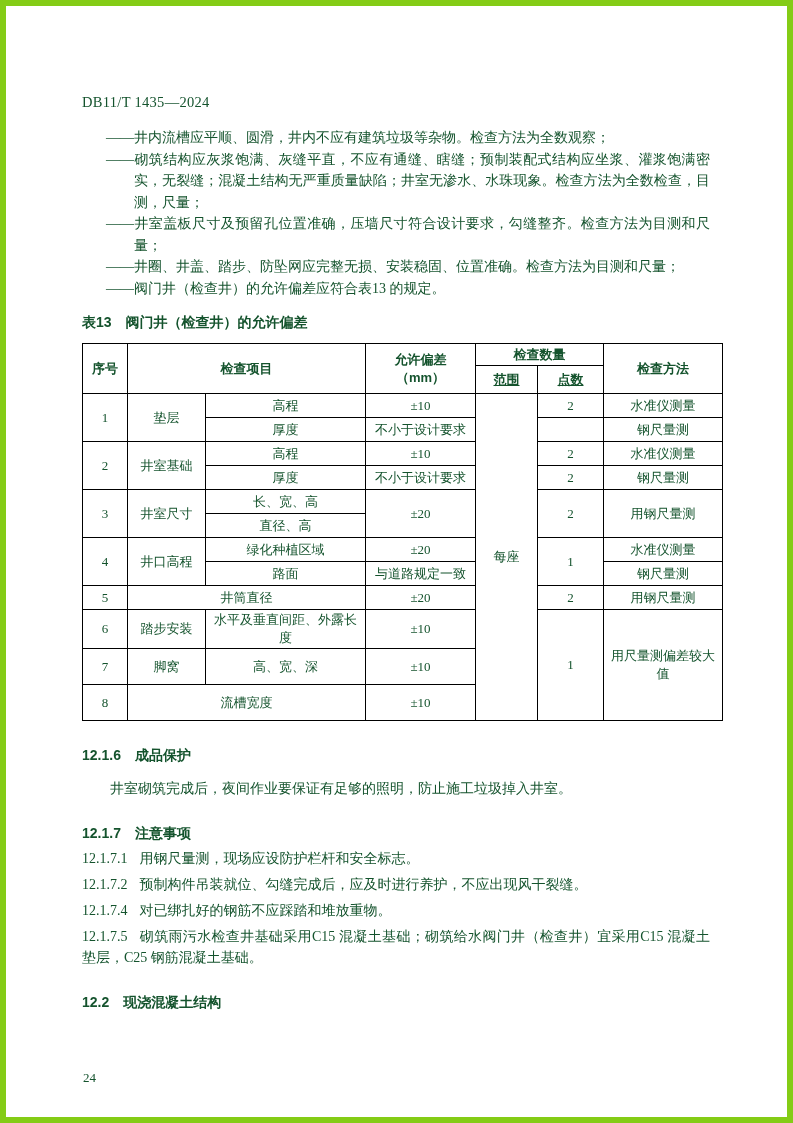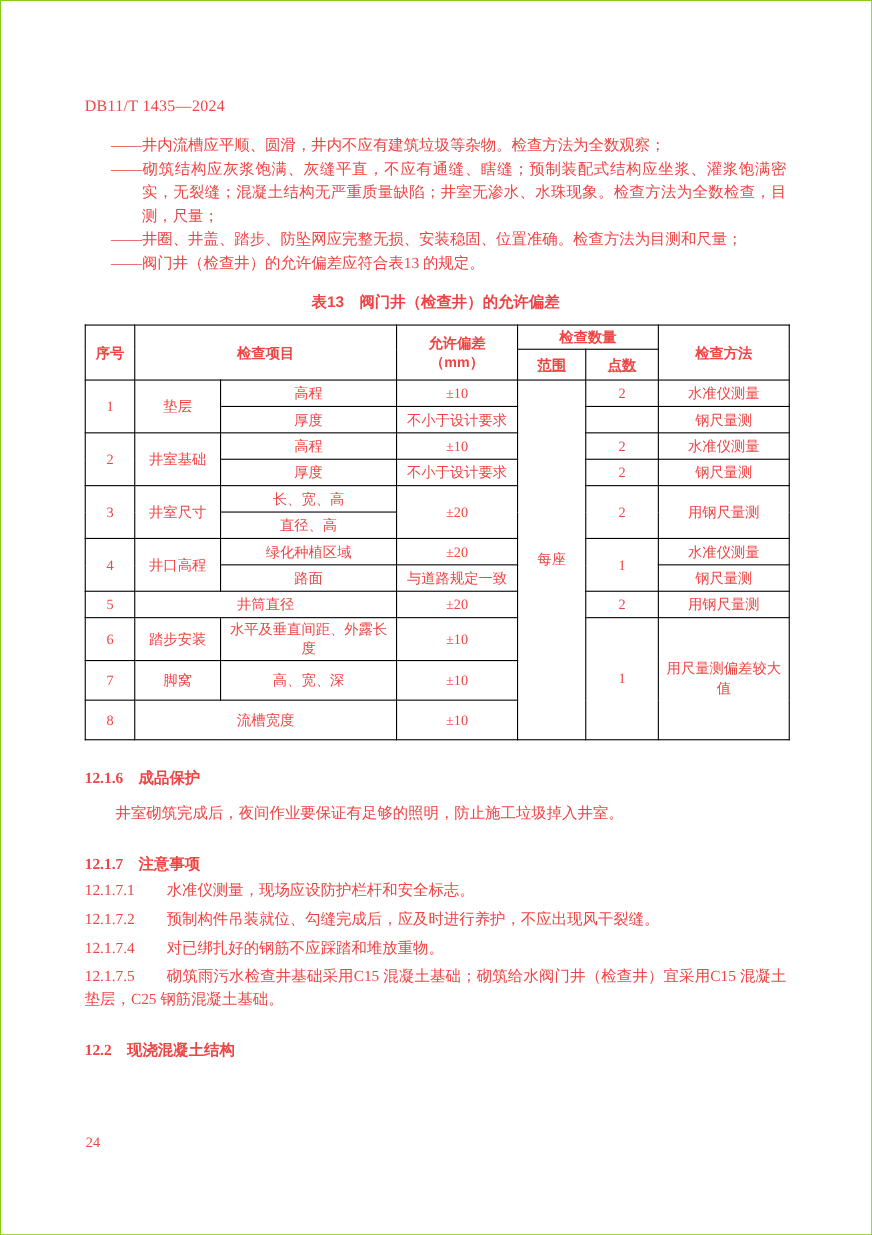--- a/index.html
+++ b/index.html
@@ -1,43 +1,43 @@
 <!DOCTYPE html>
 <html lang="zh"><head>
 <meta charset="utf-8">
 <style>
   * { margin: 0; padding: 0; box-sizing: border-box; }
   html, body { background: #ffffff; }
   .page {
     width: 793px;
     height: 1123px;
     background: #ffffff;
-    border: 1px solid #84cc16;
+    border: 6px solid #84cc16;
     padding: 88px 77px 0 76px;
     font-family: "Liberation Serif", serif;
     font-size: 14px;
-    color: #ef4444;
+    color: #14532d;
     position: relative;
     overflow: hidden;
   }
   .doc-header {
     font-size: 14.5px;
     letter-spacing: 0.3px;
     margin-bottom: 16px;
   }
   .intro { margin-top: 2px; }
   .bullet {
     margin-left: 24px;
     padding-left: 2em;
     text-indent: -2em;
     line-height: 21.5px;
     text-align: justify;
   }
   .table-title {
-    text-align: center;
+    text-align: left;
     font-family: "Liberation Sans", sans-serif;
     font-weight: bold;
     font-size: 14px;
     margin: 15px 0 11px 0;
   }
   table.spec-table {
     width: 640px;
     border-collapse: collapse;
     table-layout: fixed;
     font-size: 13px;
@@ -53,55 +53,56 @@
     font-family: "Liberation Sans", sans-serif;
     font-weight: bold;
     font-size: 13px;
     white-space: pre-line;
   }
   .spec-table thead tr:first-child th { height: 22px; }
   .spec-table thead tr:last-child th { height: 28px; text-decoration: underline; }
   .spec-table tbody td { height: 24px; font-family: "Liberation Serif", serif; }
   .spec-table tbody tr:nth-child(n+10) td { height: 36px; }
   .section-heading {
-    font-family: Liberation Serif, serif;
+    font-family: Liberation Sans, sans-serif;
     font-weight: bold;
     font-size: 14px;
     margin-top: 26px;
   }
   .heading-num { margin-right: 14px; }
   .para {
     text-indent: 2em;
     line-height: 21px;
     margin-top: 13px;
     text-align: justify;
   }
   .clause {
     line-height: 21px;
     margin-top: 5px;
     text-align: justify;
   }
-  .clause-num { margin-right: 29px; white-space: nowrap; }
+  .clause-num { margin-right: 12px; white-space: nowrap; }
   .page-number {
     position: absolute;
     left: 77px;
-    top: 1030px;
+    top: 1064px;
     font-size: 13px;
   }
 </style>
 </head>
 <body>
 
 <div class="page">
 
   <div class="doc-header">DB11/T 1435—2024</div>
 
   <div class="intro">
     <p class="bullet">——井内流槽应平顺、圆滑，井内不应有建筑垃圾等杂物。检查方法为全数观察；</p>
     <p class="bullet">——砌筑结构应灰浆饱满、灰缝平直，不应有通缝、瞎缝；预制装配式结构应坐浆、灌浆饱满密实，无裂缝；混凝土结构无严重质量缺陷；井室无渗水、水珠现象。检查方法为全数检查，目测，尺量；</p>
+    <p class="bullet">——井室盖板尺寸及预留孔位置准确，压墙尺寸符合设计要求，勾缝整齐。检查方法为目测和尺量；</p>
     <p class="bullet">——井圈、井盖、踏步、防坠网应完整无损、安装稳固、位置准确。检查方法为目测和尺量；</p>
     <p class="bullet">——阀门井（检查井）的允许偏差应符合表13 的规定。</p>
   </div>
 
   <div class="table-title">表13　阀门井（检查井）的允许偏差</div>
 
   <table class="spec-table">
     <colgroup>
       <col style="width:45px">
         <col style="width:78px">
@@ -213,21 +214,21 @@
     <div class="section-heading">
       <span class="heading-num">12.1.6</span><span>成品保护</span>
     </div>
 
     <p class="para">井室砌筑完成后，夜间作业要保证有足够的照明，防止施工垃圾掉入井室。</p>
 
     <div class="section-heading">
       <span class="heading-num">12.1.7</span><span>注意事项</span>
     </div>
 
-    <p class="clause"><span class="clause-num">12.1.7.1</span><span>水准仪测量，现场应设防护栏杆和安全标志。</span></p>
+    <p class="clause"><span class="clause-num">12.1.7.1</span><span>用钢尺量测，现场应设防护栏杆和安全标志。</span></p>
     <p class="clause"><span class="clause-num">12.1.7.2</span><span>预制构件吊装就位、勾缝完成后，应及时进行养护，不应出现风干裂缝。</span></p>
     <p class="clause"><span class="clause-num">12.1.7.4</span><span>对已绑扎好的钢筋不应踩踏和堆放重物。</span></p>
     <p class="clause"><span class="clause-num">12.1.7.5</span><span>砌筑雨污水检查井基础采用C15 混凝土基础；砌筑给水阀门井（检查井）宜采用C15 混凝土垫层，C25 钢筋混凝土基础。</span></p>
 
     <div class="section-heading">
       <span class="heading-num">12.2</span><span>现浇混凝土结构</span>
     </div>
 
   </div>
 

